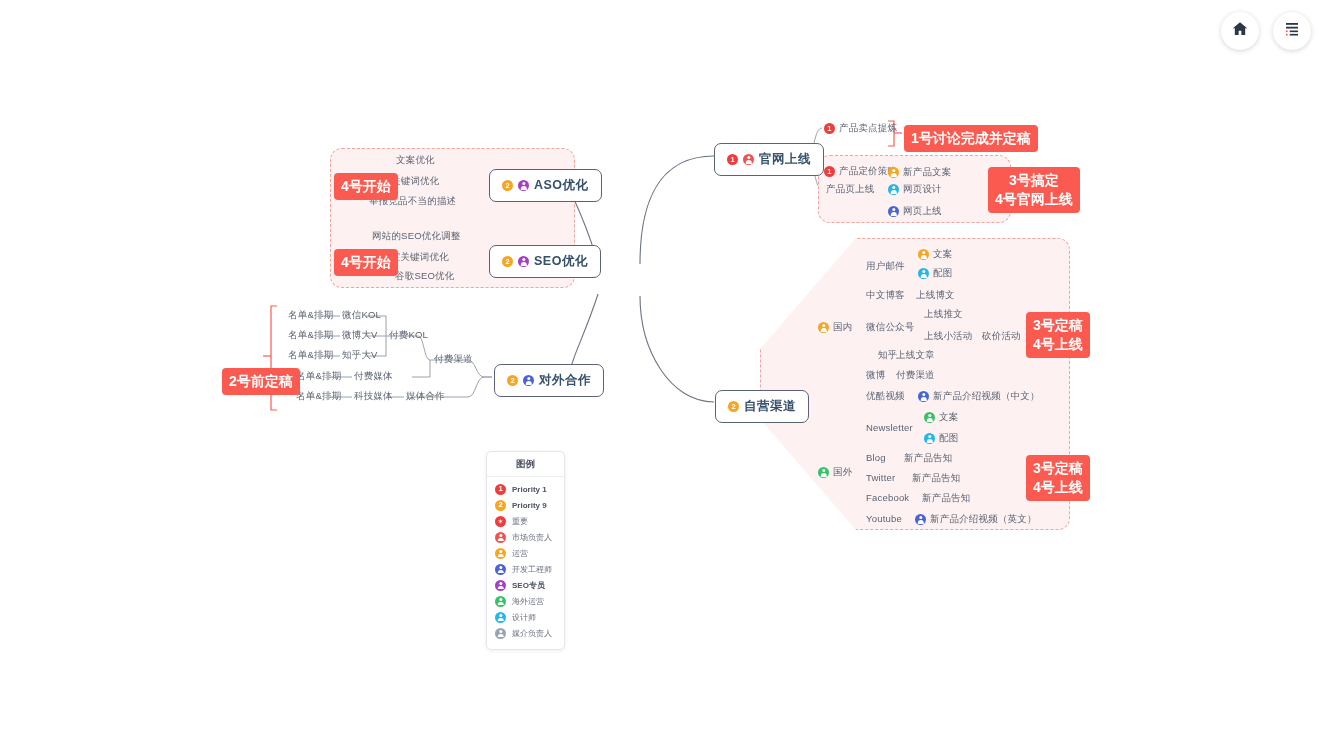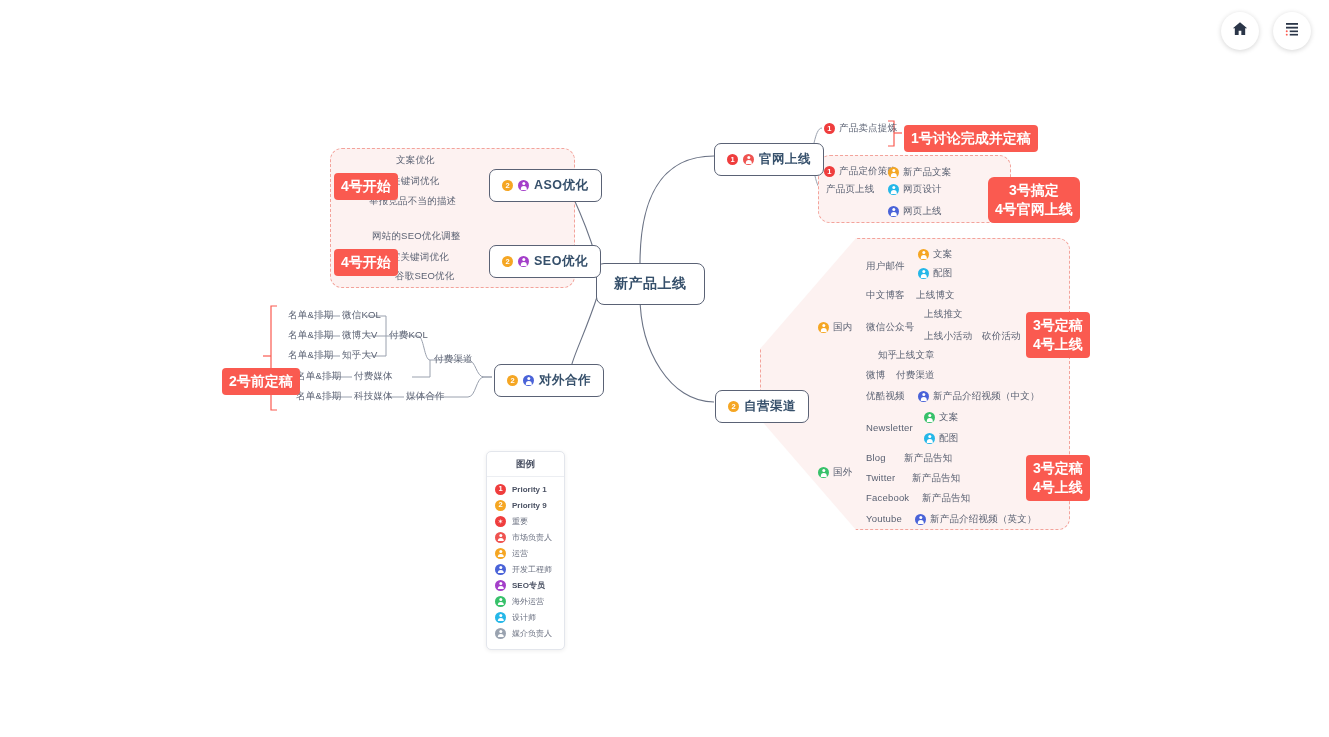--- a/index.html
+++ b/index.html
@@ -241,23 +241,20 @@
           <rect x="4" y="9" width="16" height="2.4" fill="#2b3648"></rect>
           <circle cx="5" cy="15" r="1.3" fill="#fa5a50"></circle>
           <rect x="9" y="14" width="11" height="2.2" fill="#2b3648"></rect>
           <circle cx="5" cy="19.5" r="1.3" fill="#fa5a50"></circle>
           <rect x="9" y="18.5" width="11" height="2.2" fill="#2b3648"></rect>
         </svg>
       </span>
     </div>
   </div>
 
-  <div class="node central" style="left:596px; top:263px;">
-    <span class="lbl">新产品上线</span>
-  </div>
 
   <div class="node" style="left:714px; top:143px;">
     <span class="pri p1">1</span>
     <span class="ava" style="background:#ef5350;"></span>
     <span class="lbl">官网上线</span>
   </div>
   <div class="leaf" style="left:824px; top:122px;">
     <span class="pri p1">1</span>
     <span>产品卖点提炼</span>
   </div>
@@ -275,21 +272,21 @@
     <span>新产品文案</span>
   </div>
   <div class="leaf" style="left:888px; top:183px;">
     <span class="ava" style="background:#25b7e8;"></span>
     <span>网页设计</span>
   </div>
   <div class="leaf" style="left:888px; top:205px;">
     <span class="ava" style="background:#4a63d8;"></span>
     <span>网页上线</span>
   </div>
-  <div class="datebadge" style="left:988px; top:177px;border-radius:6px;">3号搞定<br>4号官网上线</div>
+  <div class="datebadge" style="left:988px; top:167px;">3号搞定<br>4号官网上线</div>
 
   <div class="node" style="left:489px; top:169px;">
     <span class="pri p2">2</span>
     <span class="ava" style="background:#a43fc9;"></span>
     <span class="lbl">ASO优化</span>
   </div>
   <div class="leaf" style="left:396px; top:154px;">文案优化</div>
   <div class="leaf" style="left:391px; top:175px;">关键词优化</div>
   <div class="leaf" style="left:369px; top:195px;">举报竞品不当的描述</div>
   <div class="datebadge" style="left:334px; top:173px;">4号开始</div>

